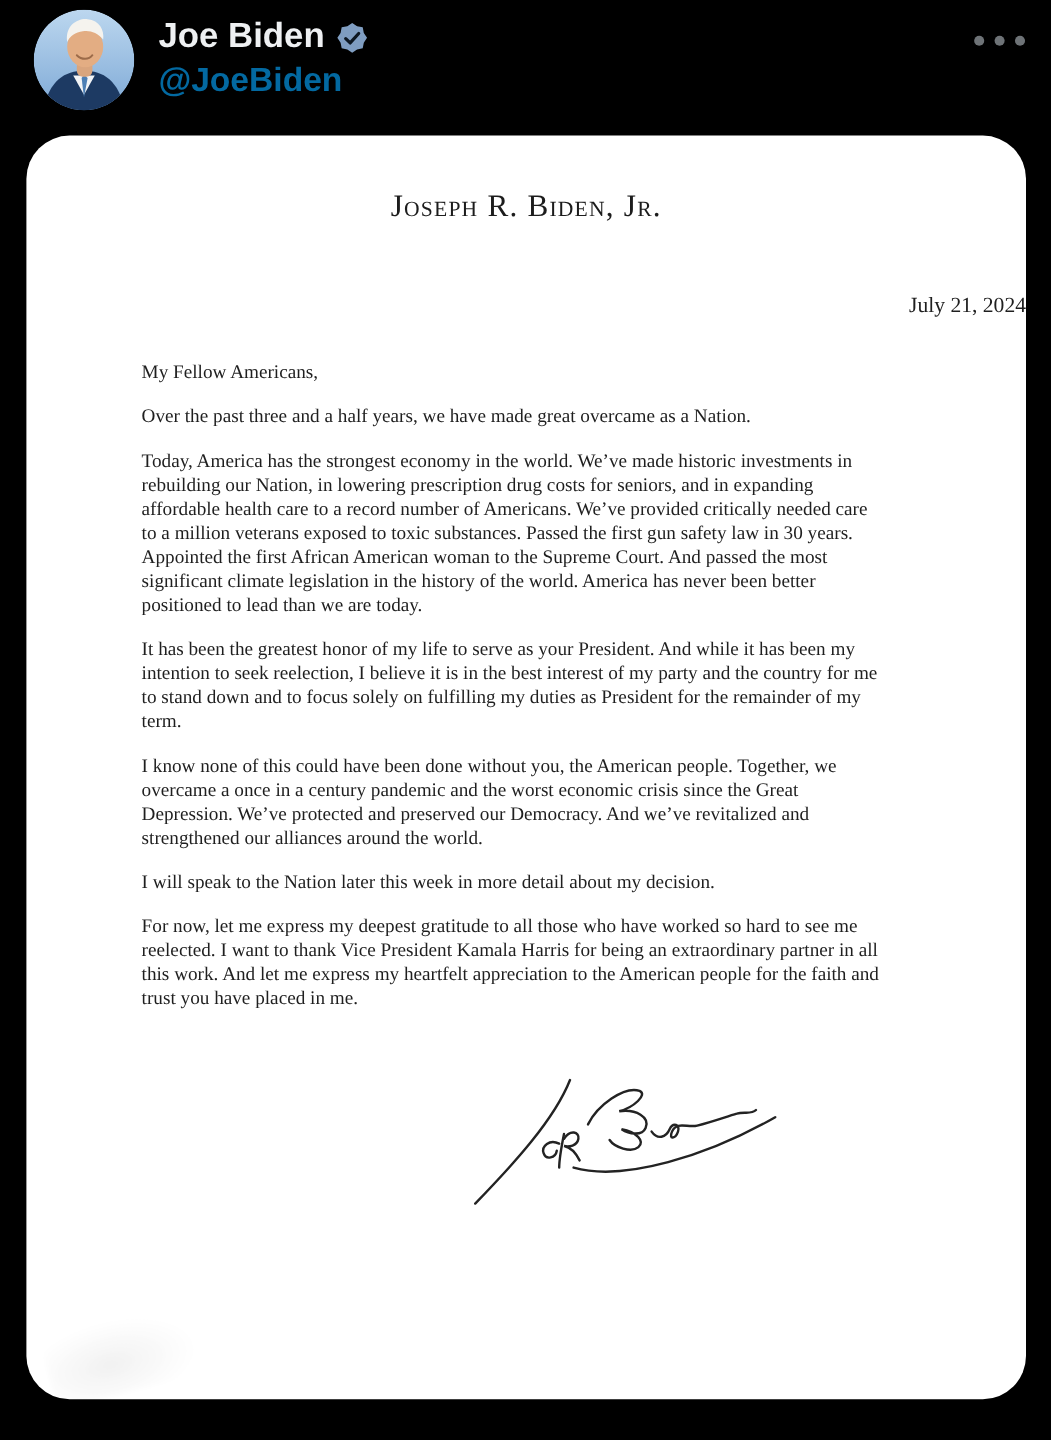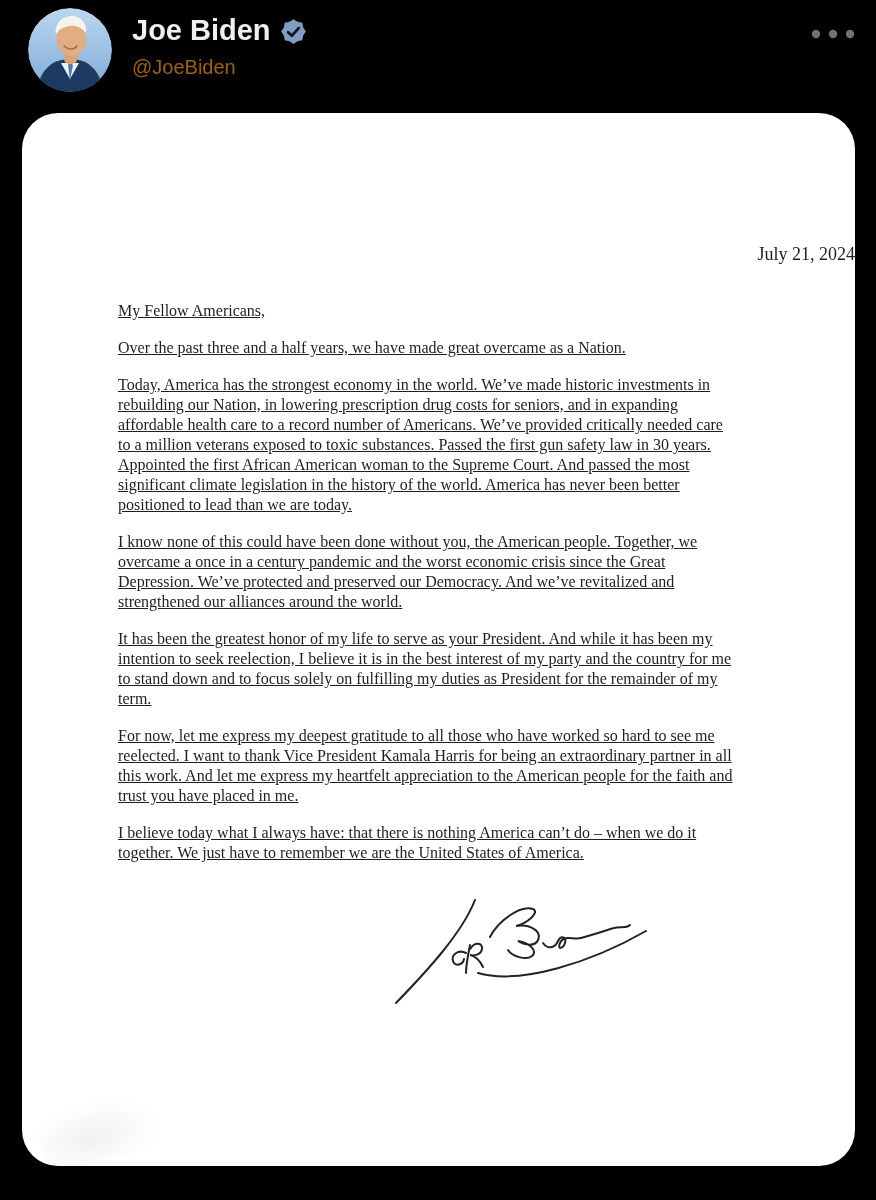--- a/index.html
+++ b/index.html
@@ -6,31 +6,31 @@
   .page{position:relative;width:876px;height:1200px;background:#000;overflow:hidden;
         font-family:"Liberation Sans",sans-serif;}
   
   .tweet-header{position:absolute;left:0;top:0;width:784px;height:113px;}
   .avatar{position:absolute;left:28px;top:8px;width:84px;height:84px;border-radius:50%;
           overflow:hidden;cursor:pointer;}
   .author{position:absolute;left:132px;top:12px;}
   .name-row{display:flex;align-items:center;gap:9px;}
   .name{color:#eef0f2;font-size:29px;font-weight:700;line-height:36px;cursor:pointer;}
   .badge{width:27px;height:27px;display:inline-block;margin-top:2px;}
-  .handle{color:#a16207;font-size:20px;font-weight:400;line-height:34px;margin-top:2px;cursor:pointer;}
+  .handle{color:#0369a1;font-size:28px;font-weight:700;line-height:34px;margin-top:2px;cursor:pointer;}
   .more{position:absolute;left:806px;top:20px;width:54px;height:28px;display:flex;
         align-items:center;justify-content:center;cursor:pointer;border-radius:14px;}
   
   .letter-card{position:absolute;left:22px;top:113px;width:833px;height:1053px;margin:0;
                background:#ffffff;border-radius:36px;cursor:pointer;
                font-family:"Liberation Serif",serif;color:#1f1f1f;overflow:hidden;}
   .letterhead{position:absolute;top:44px;left:0;width:100%;text-align:center;
               font-variant:small-caps;font-size:26px;letter-spacing:1px;color:#1c1c1c;}
   .letter-date{position:absolute;top:131px;left:0;width:100%;text-align:right;font-size:18px;}
-  .letter-body{position:absolute;top:188px;left:96px;width:660px;font-size:16px;line-height:20px;text-decoration:underline;}
+  .letter-body{position:absolute;top:188px;left:96px;width:660px;font-size:16px;line-height:20px;}
   .letter-body p{margin:0 0 17px 0;white-space:pre-line;}
   .signature{position:absolute;top:780px;left:368px;width:272px;height:118px;}
   .watermark{position:absolute;left:16px;bottom:6px;width:130px;height:64px;opacity:.55;
              transform:rotate(-14deg);filter:blur(2px);
              background:radial-gradient(ellipse at 40% 60%, rgba(0,0,0,0.10), transparent 68%);}
 </style>
 </head>
 <body>
 
 <div class="page">
@@ -75,46 +75,46 @@
     <div class="more">
       <svg width="46" height="10" viewBox="0 0 46 10">
         <circle cx="6" cy="5" r="4.2" fill="#6e7377"></circle>
         <circle cx="23" cy="5" r="4.2" fill="#6e7377"></circle>
         <circle cx="40" cy="5" r="4.2" fill="#6e7377"></circle>
       </svg>
     </div>
   </header>
 
   <figure class="letter-card">
+    <div class="letterhead">Joseph R. Biden, Jr.</div>
     <div class="letter-date">July 21, 2024</div>
 
     <div class="letter-body">
       <p>My Fellow Americans,</p>
       <p>Over the past three and a half years, we have made great overcame as a Nation.</p>
       <p>Today, America has the strongest economy in the world. We’ve made historic investments in
 rebuilding our Nation, in lowering prescription drug costs for seniors, and in expanding
 affordable health care to a record number of Americans. We’ve provided critically needed care
 to a million veterans exposed to toxic substances. Passed the first gun safety law in 30 years.
 Appointed the first African American woman to the Supreme Court. And passed the most
 significant climate legislation in the history of the world. America has never been better
 positioned to lead than we are today.</p>
+      <p>It has been the greatest honor of my life to serve as your President. And while it has been my
+intention to seek reelection, I believe it is in the best interest of my party and the country for me
+to stand down and to focus solely on fulfilling my duties as President for the remainder of my
+term.</p>
       <p>I know none of this could have been done without you, the American people. Together, we
 overcame a once in a century pandemic and the worst economic crisis since the Great
 Depression. We’ve protected and preserved our Democracy. And we’ve revitalized and
 strengthened our alliances around the world.</p>
-      <p>It has been the greatest honor of my life to serve as your President. And while it has been my
-intention to seek reelection, I believe it is in the best interest of my party and the country for me
-to stand down and to focus solely on fulfilling my duties as President for the remainder of my
-term.</p>
+      <p>I will speak to the Nation later this week in more detail about my decision.</p>
       <p>For now, let me express my deepest gratitude to all those who have worked so hard to see me
 reelected. I want to thank Vice President Kamala Harris for being an extraordinary partner in all
 this work. And let me express my heartfelt appreciation to the American people for the faith and
 trust you have placed in me.</p>
-      <p>I believe today what I always have: that there is nothing America can’t do – when we do it
-together. We just have to remember we are the United States of America.</p>
     </div>
 
     <div class="signature">
       <svg width="272" height="118" viewBox="0 0 272 118">
         <g fill="none" stroke="#232323" stroke-width="2" stroke-linecap="round">
           <path d="M85 7 C72 40 38 77 6 110"></path>
           <path d="M76 60 C68 56 61 62 63 68 C65 74 73 72 74 66"></path>
           <path d="M80 52 C78 62 76 72 76 80"></path>
           <path d="M80 56 C85 48 93 50 92 56 C91 62 84 63 80 62 C85 63 90 68 93 74"></path>
           <path d="M100 44 C108 28 130 12 143 16 C150 19 138 30 126 33 C140 31 152 38 148 47 C145 54 134 52 128 48 C140 50 148 58 142 63 C136 68 122 63 118 57"></path>

